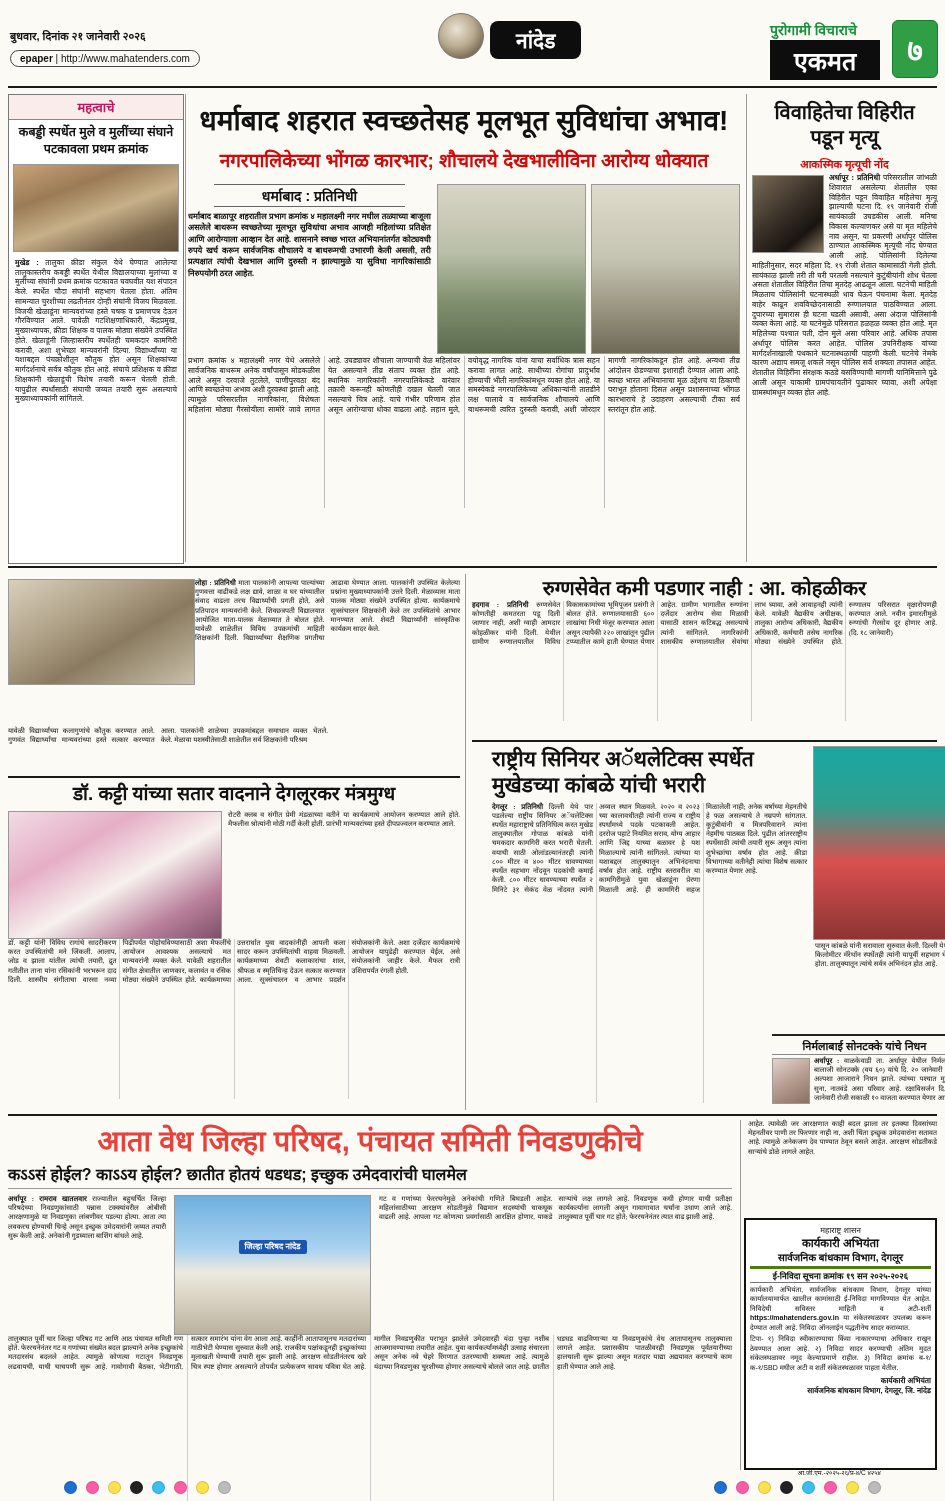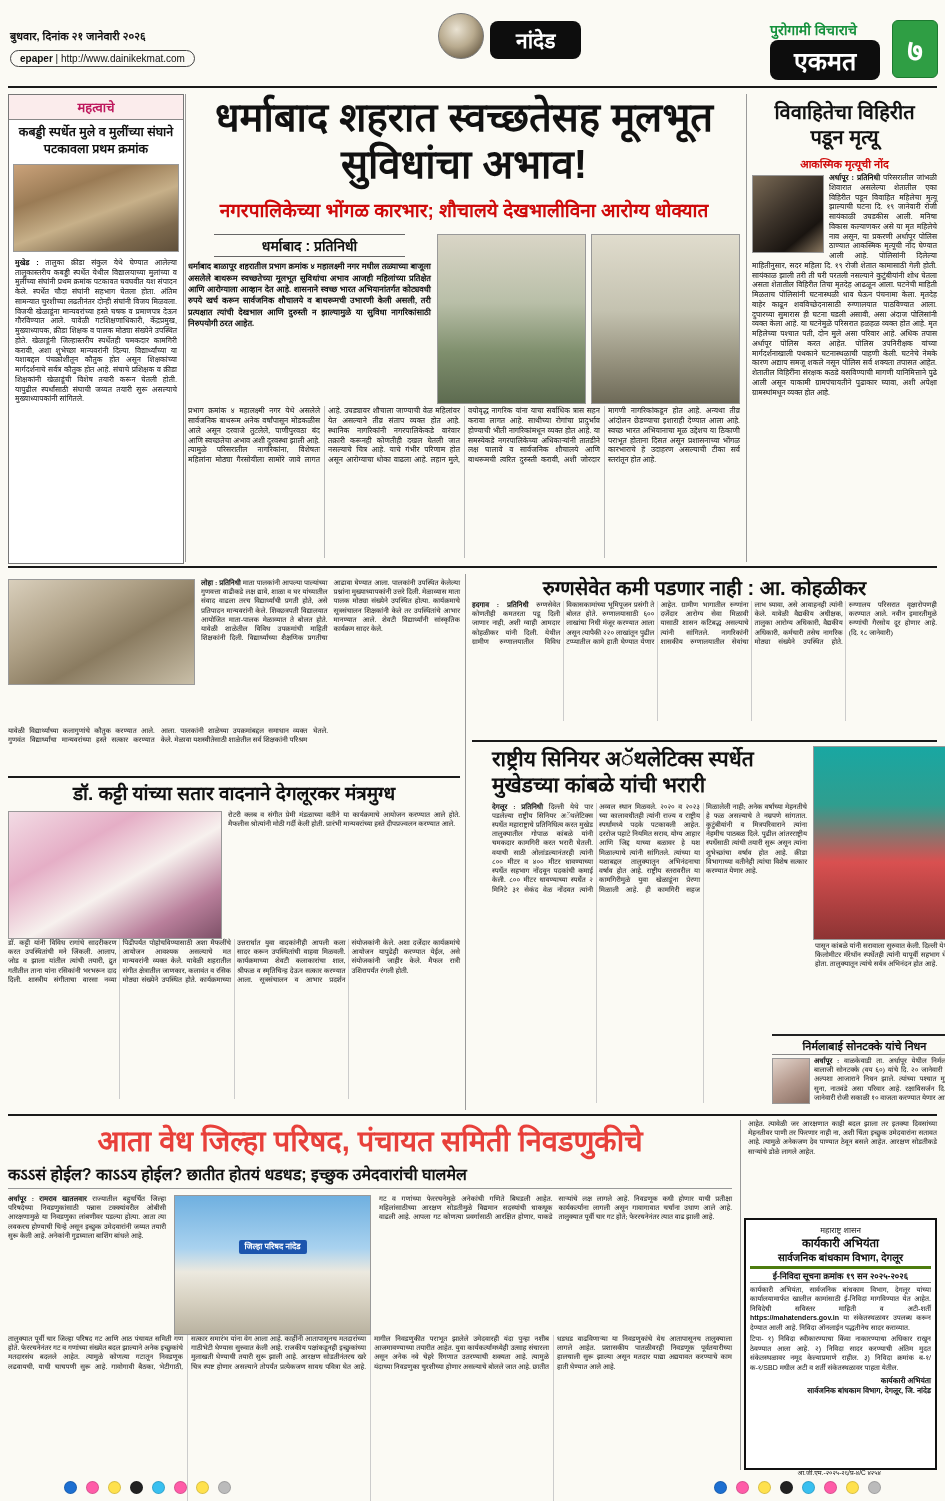--- a/index.html
+++ b/index.html
@@ -29,54 +29,54 @@
          font:bold 8px/1.5 "Liberation Sans",sans-serif;padding:1px 6px;border-radius:2px;white-space:nowrap;}
 
   
   .h-date{left:10px;top:28px;font-size:11px;}
   .urlbox{left:10px;top:50px;border:1px solid #444;border-radius:10px;padding:2px 9px;font-size:10px;}
   .emblem{left:438px;top:13px;width:44px;height:44px;border-radius:50%;
           background:radial-gradient(circle at 40% 35%,#e9e2d2 0%,#b9ab8f 45%,#7c6f58 75%,#4c4336 100%);
           border:1px solid #777;}
   .citybox{left:490px;top:21px;background:#0d0d0d;color:#fff;border-radius:8px;padding:5px 26px;font-size:21px;}
   .tagline{left:770px;top:20px;color:#15913c;font-size:14px;}
-  .brandbox{left:770px;top:40px;background:#0d0d0d;color:#fff;border-radius:8px;padding:3px 24px;font-size:25px;}
+  .brandbox{left:770px;top:40px;background:#0d0d0d;color:#fff;border-radius:0;padding:3px 24px;font-size:25px;}
   .pagenum{left:892px;top:20px;width:44px;height:56px;background:#2f9e44;border:1px solid #1c7a30;border-radius:6px;
            color:#fff;font-size:30px;display:flex;align-items:center;justify-content:center;}
 
   
   .imp-box{left:8px;top:94px;width:174px;height:468px;border:1px solid #777;background:#fff;}
   .imp-kicker{color:#be185d;font-size:13px;border-bottom:1px solid #888;padding:3px 0;background:#fbecec;}
   .imp-head{font-size:12.5px;line-height:1.35;padding:4px 5px;}
   .imp-photo{margin:2px 4px;height:86px;}
   .imp-body{padding:4px 6px;}
 
   
   .lead{left:188px;top:94px;width:552px;}
-  .lead h1{margin:0;font-size:40px;line-height:1.18;}
+  .lead h1{margin:10px;font-size:28px;line-height:1.18;}
   .lead-sub{margin-top:9px;color:#cf0a0a;font-size:19px;}
   .lead-top{margin-top:11px;display:flex;gap:6px;height:172px;}
   .lead-introcol{width:243px;}
   .byline-rule{font-size:14px;font-weight:bold;text-align:center;border-top:1px solid #666;border-bottom:1px solid #666;
                padding:1px 0;margin:0 26px 4px 26px;}
   .lead-intro{font-size:8.2px;line-height:1.38;font-weight:bold;}
   .lead-photos{flex:1;display:flex;gap:5px;}
   .lead-photos .ph{flex:1;height:168px;}
   .lead-body{margin-top:8px;column-count:4;column-gap:8px;column-rule:1px solid #bbb;height:152px;}
 
   
   .rcol{left:752px;top:94px;width:185px;}
   .rcol h2{margin:6px;font-size:20px;line-height:1.25;}
   .rcol .kick{color:#cf0a0a;font-size:11px;margin:4px 0 2px 0;}
   .rphoto{width:70px;height:76px;float:left;margin:2px 5px 2px 0;}
 
   
   .parent{left:8px;top:574px;width:452px;}
   .parent h2{margin:0;font-size:20px;}
-  .parent-row{display:flex;gap:6px;margin-top:5px;}
+  .parent-row{display:flex;margin-top:5px;}
   .parent-photo{width:185px;height:104px;flex:0 0 auto;}
   .parent-cols{flex:1;column-count:2;column-gap:6px;height:148px;}
   .parent-cols2{margin-top:4px;column-count:3;column-gap:6px;height:48px;}
 
   .koh{left:472px;top:574px;width:465px;}
   .koh h2{margin:0;font-size:20px;}
   .koh-body{margin-top:5px;column-count:5;column-gap:6px;column-rule:1px solid #ccc;height:120px;}
 
   .ath{left:492px;top:746px;width:465px;height:366px;}
   .ath-photo{position:absolute;right:0;top:0;width:142px;height:192px;}
@@ -123,21 +123,21 @@
   .dot{width:11px;height:11px;border-radius:50%;display:inline-block;border:0.5px solid rgba(0,0,0,.15);}
 </style>
 </head>
 <body>
 
 <div class="page">
 
   <div class="abs h-date b sans">बुधवार, दिनांक २१ जानेवारी २०२६</div>
   <div class="abs urlbox sans">
     <span class="b">epaper</span>
-    <span> | </span><span>http://www.dainikekmat.com</span>
+    <span> | </span><span>http://www.mahatenders.com</span>
   </div>
   <div class="abs emblem"></div>
   <div class="abs citybox b sans">नांदेड</div>
   <div class="abs tagline b sans">पुरोगामी विचाराचे</div>
   <div class="abs brandbox b sans">एकमत</div>
   <div class="abs pagenum b sans">७</div>
   <div class="hr" style="left:8px;top:86px;width:929px;"></div>
 
   <div class="abs imp-box sans">
     <div class="imp-kicker b ctr">महत्वाचे</div>

